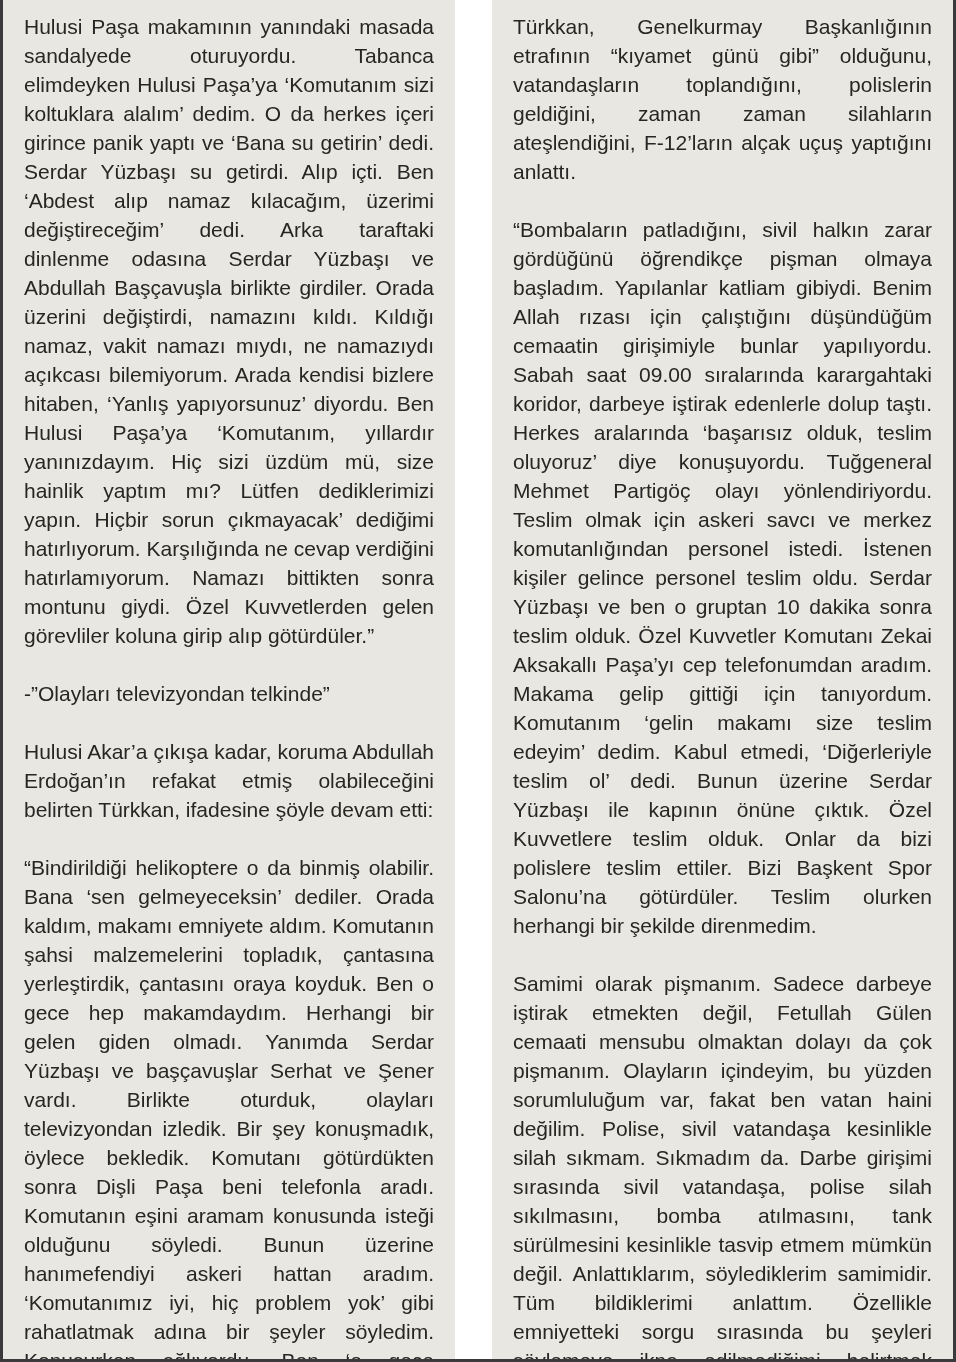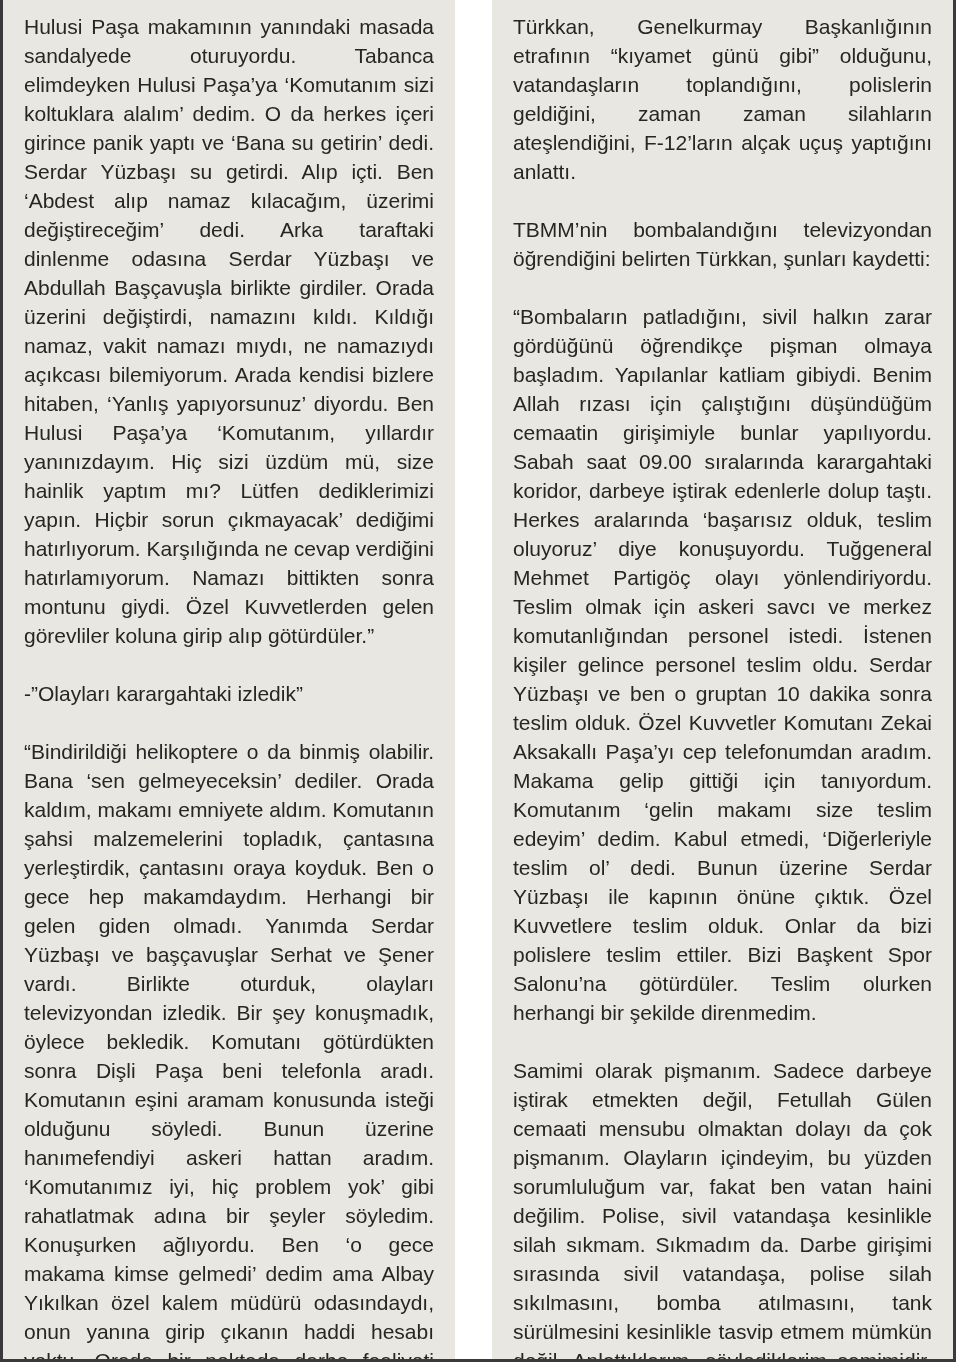--- a/index.html
+++ b/index.html
@@ -46,26 +46,26 @@
     text-align: left;
   }
 </style>
 </head>
 <body>
 
 <div class="page">
 
   <div class="col col-left">
     <p>Hulusi Paşa makamının yanındaki masada sandalyede oturuyordu. Tabanca elimdeyken Hulusi Paşa’ya ‘Komutanım sizi koltuklara alalım’ dedim. O da herkes içeri girince panik yaptı ve ‘Bana su getirin’ dedi. Serdar Yüzbaşı su getirdi. Alıp içti. Ben ‘Abdest alıp namaz kılacağım, üzerimi değiştireceğim’ dedi. Arka taraftaki dinlenme odasına Serdar Yüzbaşı ve Abdullah Başçavuşla birlikte girdiler. Orada üzerini değiştirdi, namazını kıldı. Kıldığı namaz, vakit namazı mıydı, ne namazıydı açıkcası bilemiyorum. Arada kendisi bizlere hitaben, ‘Yanlış yapıyorsunuz’ diyordu. Ben Hulusi Paşa’ya ‘Komutanım, yıllardır yanınızdayım. Hiç sizi üzdüm mü, size hainlik yaptım mı? Lütfen dediklerimizi yapın. Hiçbir sorun çıkmayacak’ dediğimi hatırlıyorum. Karşılığında ne cevap verdiğini hatırlamıyorum. Namazı bittikten sonra montunu giydi. Özel Kuvvetlerden gelen görevliler koluna girip alıp götürdüler.”</p>
-    <p class="subhead">-”Olayları karargahtaki izledik”</p>
+    <p class="subhead">-”Olayları televizyondan telkinde”</p>
+    <p>Hulusi Akar’a çıkışa kadar, koruma Abdullah Erdoğan’ın refakat etmiş olabileceğini belirten Türkkan, ifadesine şöyle devam etti:</p>
     <p>“Bindirildiği helikoptere o da binmiş olabilir. Bana ‘sen gelmeyeceksin’ dediler. Orada kaldım, makamı emniyete aldım. Komutanın şahsi malzemelerini topladık, çantasına yerleştirdik, çantasını oraya koyduk. Ben o gece hep makamdaydım. Herhangi bir gelen giden olmadı. Yanımda Serdar Yüzbaşı ve başçavuşlar Serhat ve Şener vardı. Birlikte oturduk, olayları televizyondan izledik. Bir şey konuşmadık, öylece bekledik. Komutanı götürdükten sonra Dişli Paşa beni telefonla aradı. Komutanın eşini aramam konusunda isteği olduğunu söyledi. Bunun üzerine hanımefendiyi askeri hattan aradım. ‘Komutanımız iyi, hiç problem yok’ gibi rahatlatmak adına bir şeyler söyledim. Konuşurken ağlıyordu. Ben ‘o gece makama kimse gelmedi’ dedim ama Albay Yıkılkan özel kalem müdürü odasındaydı, onun yanına girip çıkanın haddi hesabı yoktu. Orada bir noktada darbe faaliyeti kısmen organize ediliyordu, ancak ilerleyen zamanlarda konuşulanlardan televizyondaki haberlerden esas faaliyetin Akıncılar Üssü’nde organize edildiğini anladım. Benim bulunduğum bölümde karargahın içinde herhangi bir arbede, çatışma, yaralanma olmadı.”</p>
   </div>
 
   <div class="gutter"></div>
 
   <div class="col col-right">
     <p>Türkkan, Genelkurmay Başkanlığının etrafının “kıyamet günü gibi” olduğunu, vatandaşların toplandığını, polislerin geldiğini, zaman zaman silahların ateşlendiğini, F-12’ların alçak uçuş yaptığını anlattı.</p>
-    <p>TBMM’nin bombalandığını televizyondan öğrendiğini belirten Türkkan, şunları kaydetti:</p>
     <p>“Bombaların patladığını, sivil halkın zarar gördüğünü öğrendikçe pişman olmaya başladım. Yapılanlar katliam gibiydi. Benim Allah rızası için çalıştığını düşündüğüm cemaatin girişimiyle bunlar yapılıyordu. Sabah saat 09.00 sıralarında karargahtaki koridor, darbeye iştirak edenlerle dolup taştı. Herkes aralarında ‘başarısız olduk, teslim oluyoruz’ diye konuşuyordu. Tuğgeneral Mehmet Partigöç olayı yönlendiriyordu. Teslim olmak için askeri savcı ve merkez komutanlığından personel istedi. İstenen kişiler gelince personel teslim oldu. Serdar Yüzbaşı ve ben o gruptan 10 dakika sonra teslim olduk. Özel Kuvvetler Komutanı Zekai Aksakallı Paşa’yı cep telefonumdan aradım. Makama gelip gittiği için tanıyordum. Komutanım ‘gelin makamı size teslim edeyim’ dedim. Kabul etmedi, ‘Diğerleriyle teslim ol’ dedi. Bunun üzerine Serdar Yüzbaşı ile kapının önüne çıktık. Özel Kuvvetlere teslim olduk. Onlar da bizi polislere teslim ettiler. Bizi Başkent Spor Salonu’na götürdüler. Teslim olurken herhangi bir şekilde direnmedim.</p>
     <p>Samimi olarak pişmanım. Sadece darbeye iştirak etmekten değil, Fetullah Gülen cemaati mensubu olmaktan dolayı da çok pişmanım. Olayların içindeyim, bu yüzden sorumluluğum var, fakat ben vatan haini değilim. Polise, sivil vatandaşa kesinlikle silah sıkmam. Sıkmadım da. Darbe girişimi sırasında sivil vatandaşa, polise silah sıkılmasını, bomba atılmasını, tank sürülmesini kesinlikle tasvip etmem mümkün değil. Anlattıklarım, söylediklerim samimidir. Tüm bildiklerimi anlattım. Özellikle emniyetteki sorgu sırasında bu şeyleri söylemeye ikna edilmediğimi belirtmek istiyorum. Ben emniyette beklerken kağıt kalem isteyip kendi ifademi yazdım. Bu şekilde ifade vermem yönünde bir telkinde bulunan olmadı. Bu anlamda yasal olarak mümkünse lehime etkin pişmanlık hükümlerinden yararlanmak istiyorum.”</p>
   </div>
 
 </div>
 
 </body></html>

